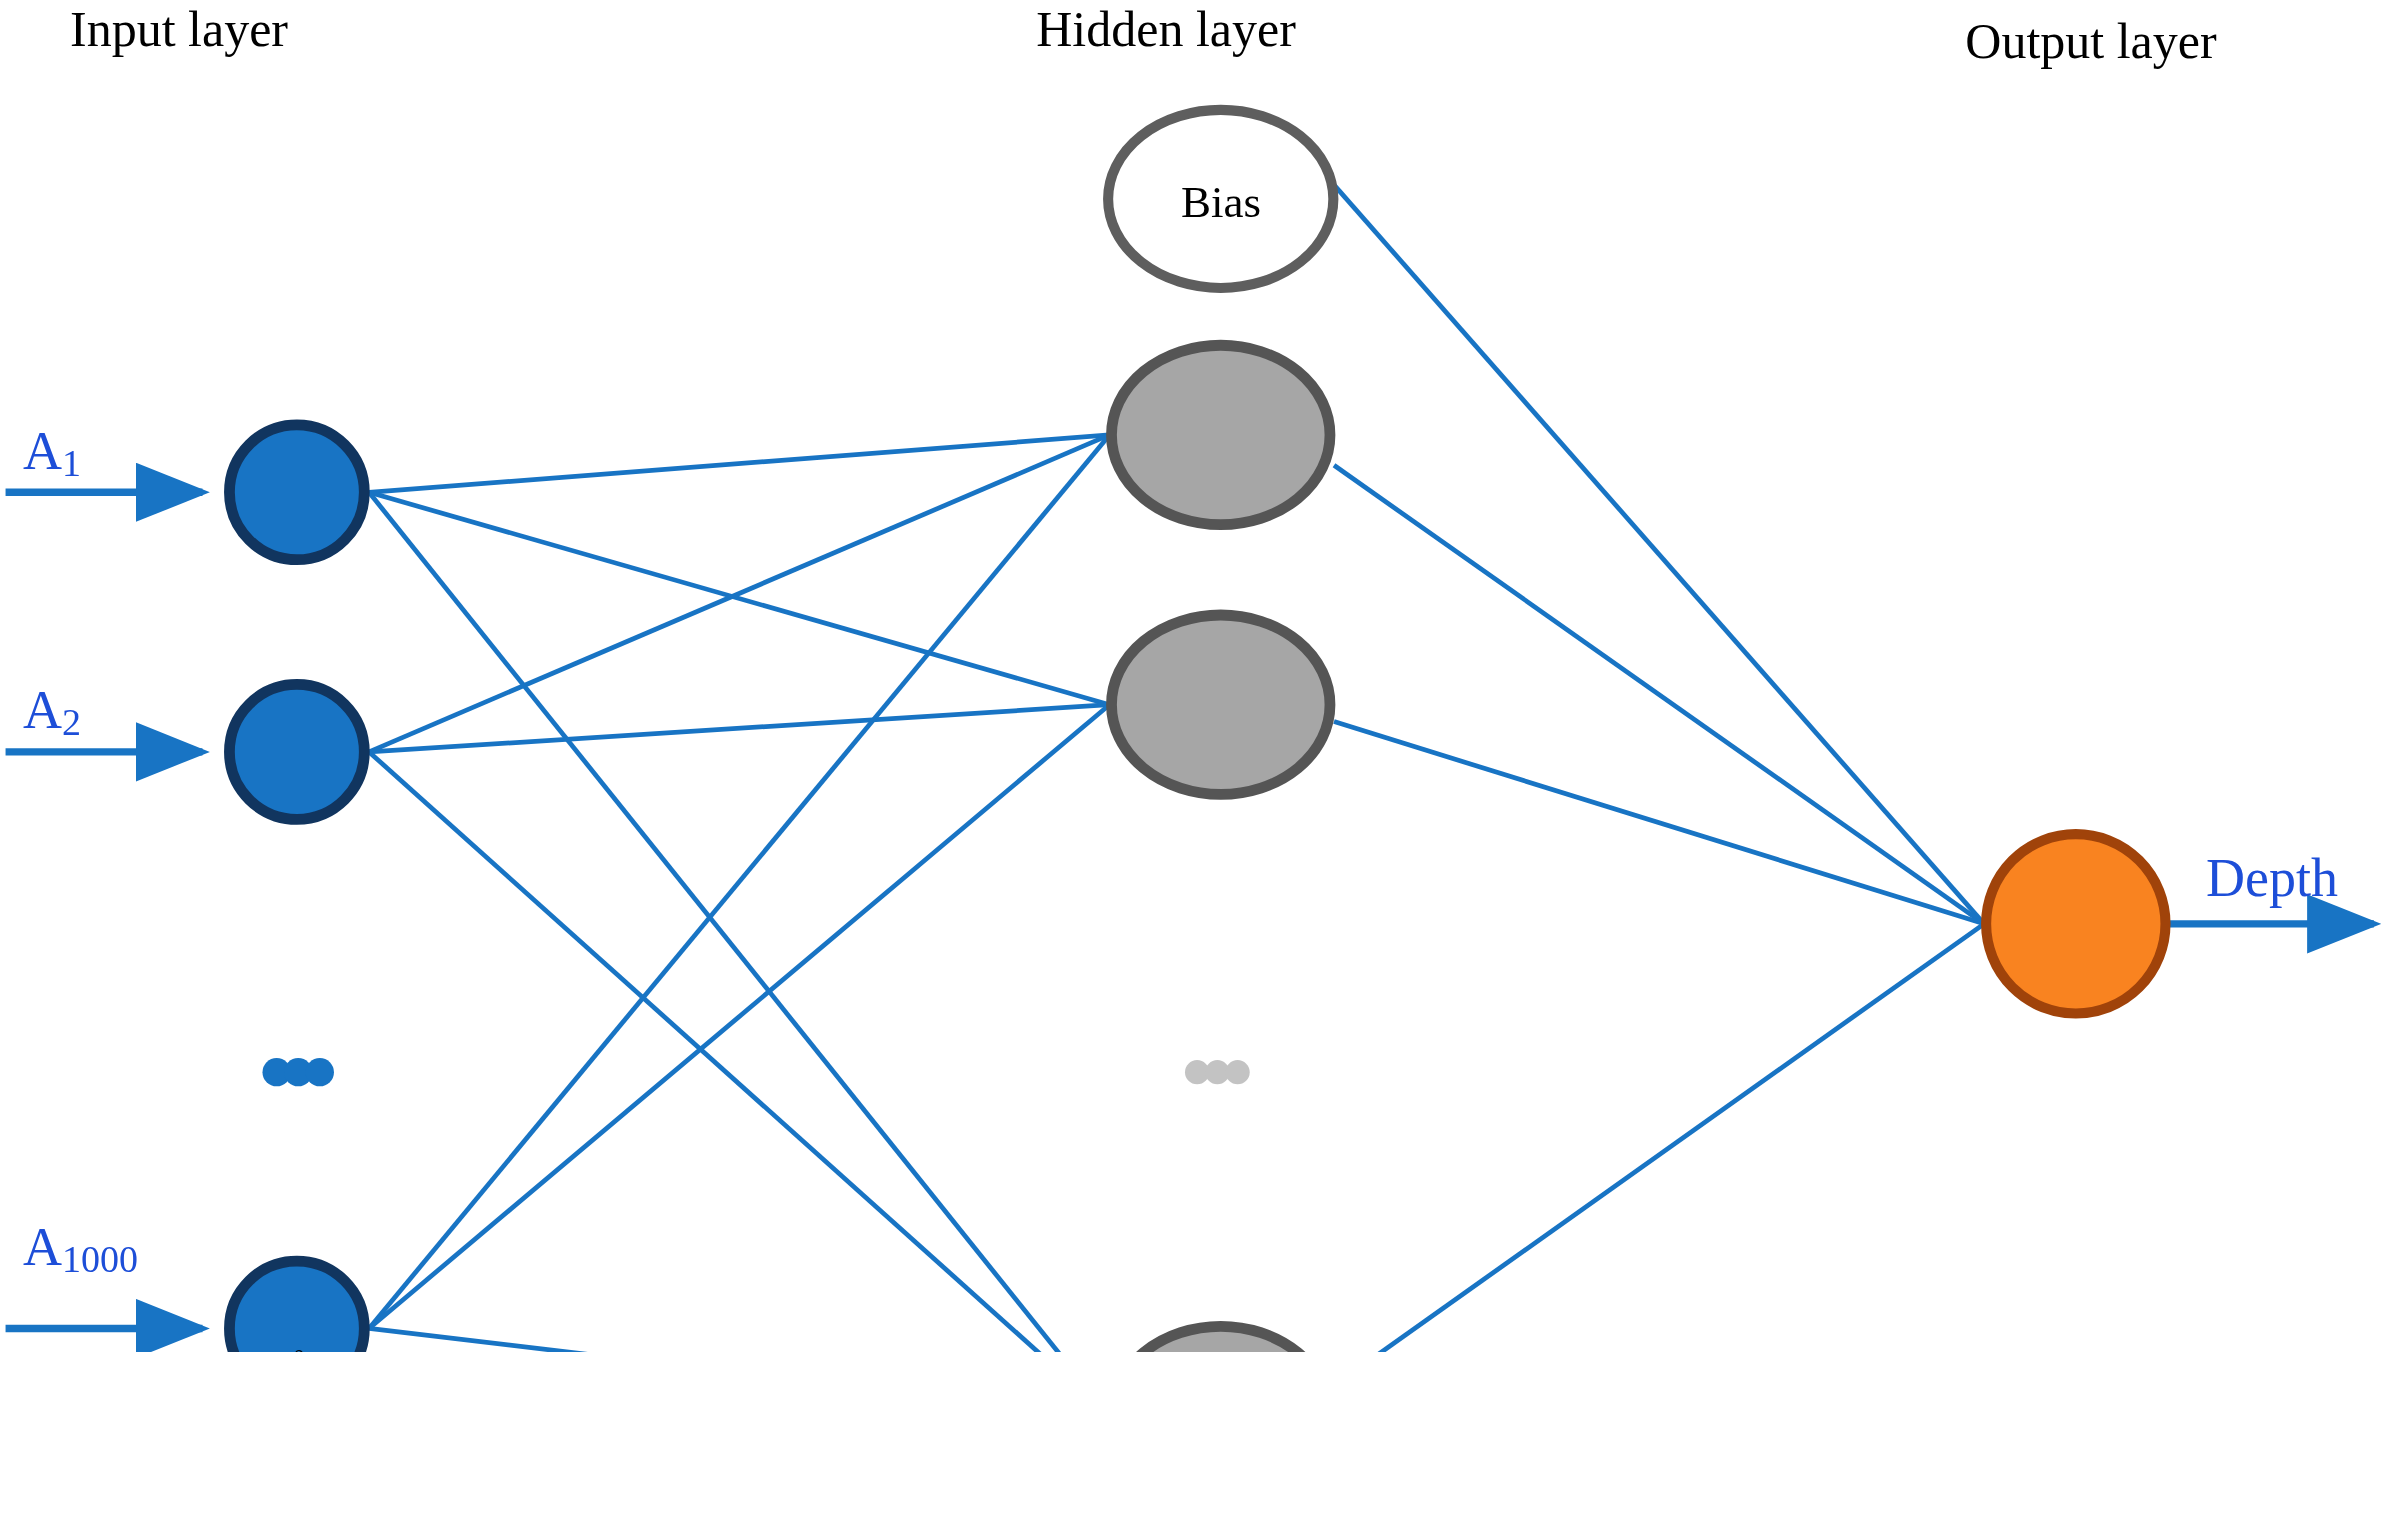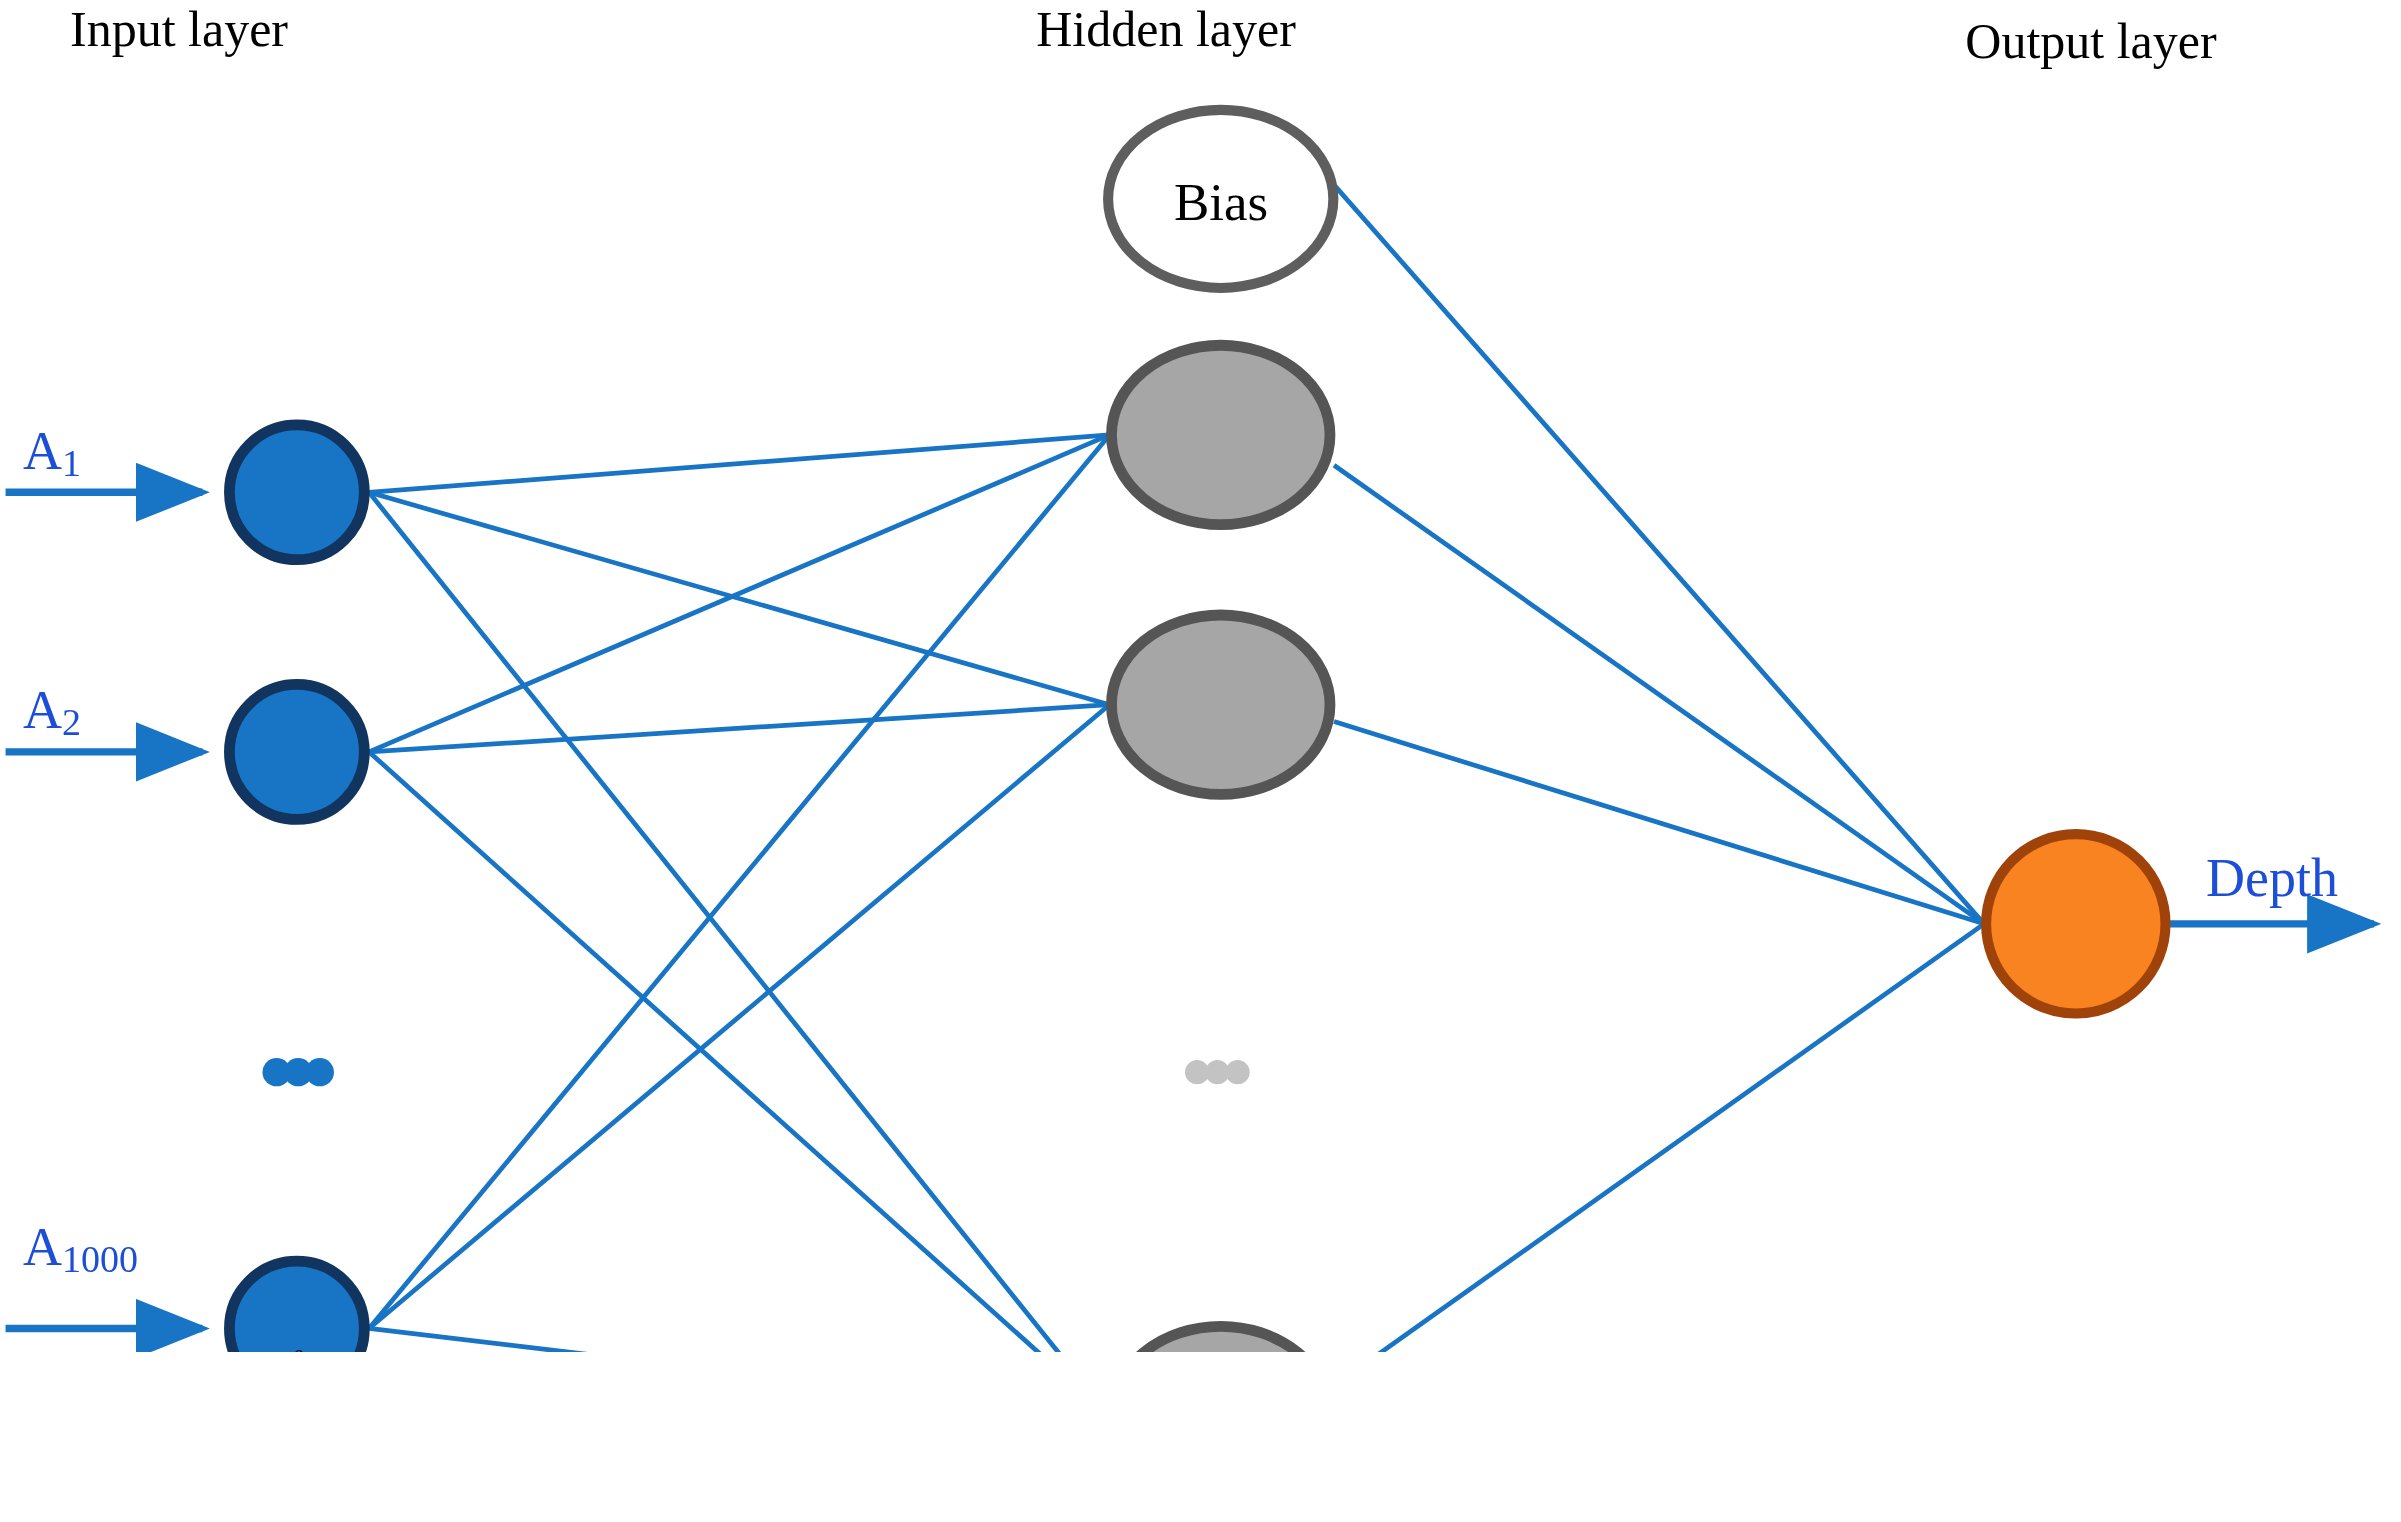--- a/index.html
+++ b/index.html
@@ -50,21 +50,21 @@
     top: 6.7px;
   }
   .node-label {
     position: absolute;
     font-family: "Liberation Serif", "DejaVu Serif", serif;
     color: #000000;
     white-space: nowrap;
     transform: translate(-50%, -50%);
     line-height: 1;
   }
-  .node-label.bias-label { font-size: 53px; }
+  .node-label.bias-label { font-size: 45px; }
   .node-label.stray-zero { font-size: 23px; }
 </style>
 </head>
 <body>
 
 <div id="canvas">
 
   <svg id="net-svg" viewBox="0 0 3560 2257" xmlns="http://www.w3.org/2000/svg">
     <defs>
       <marker id="arrowhead" markerWidth="10" markerHeight="8" refX="9" refY="4" orient="auto" markerUnits="strokeWidth">

